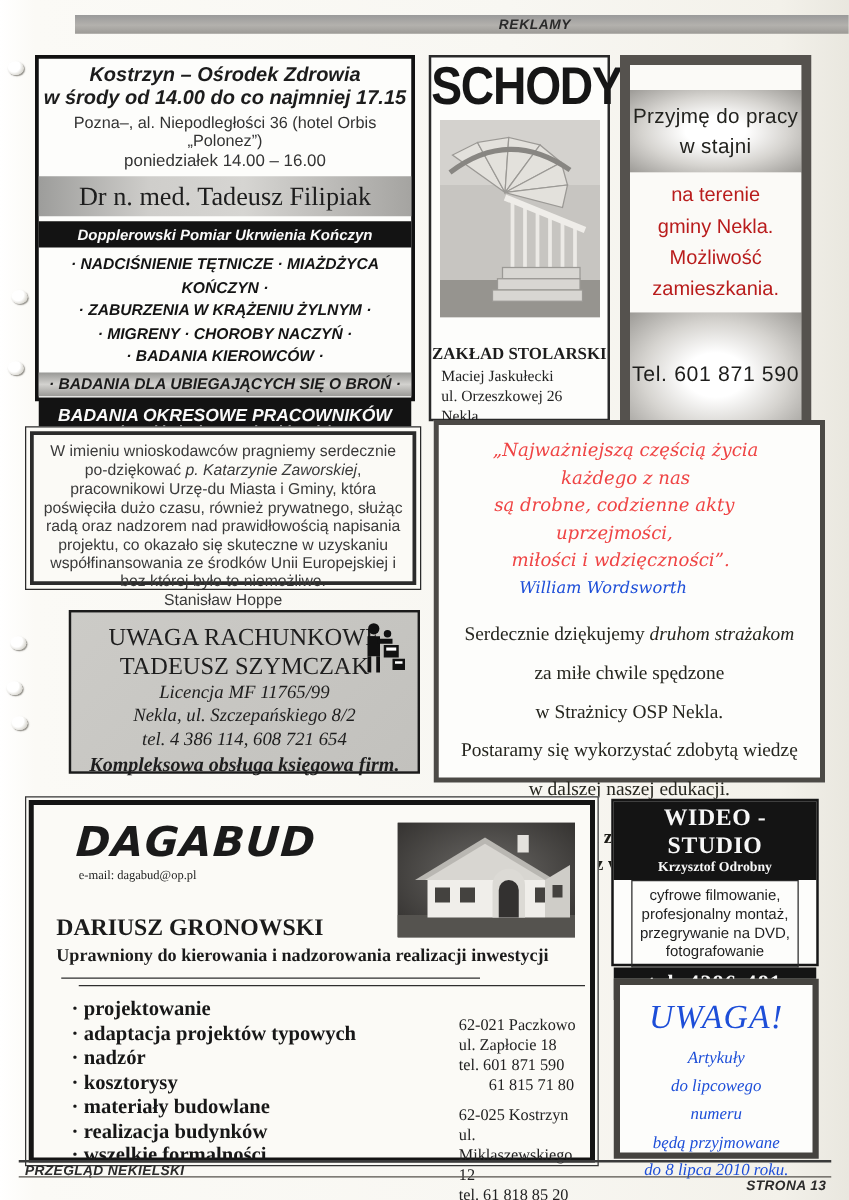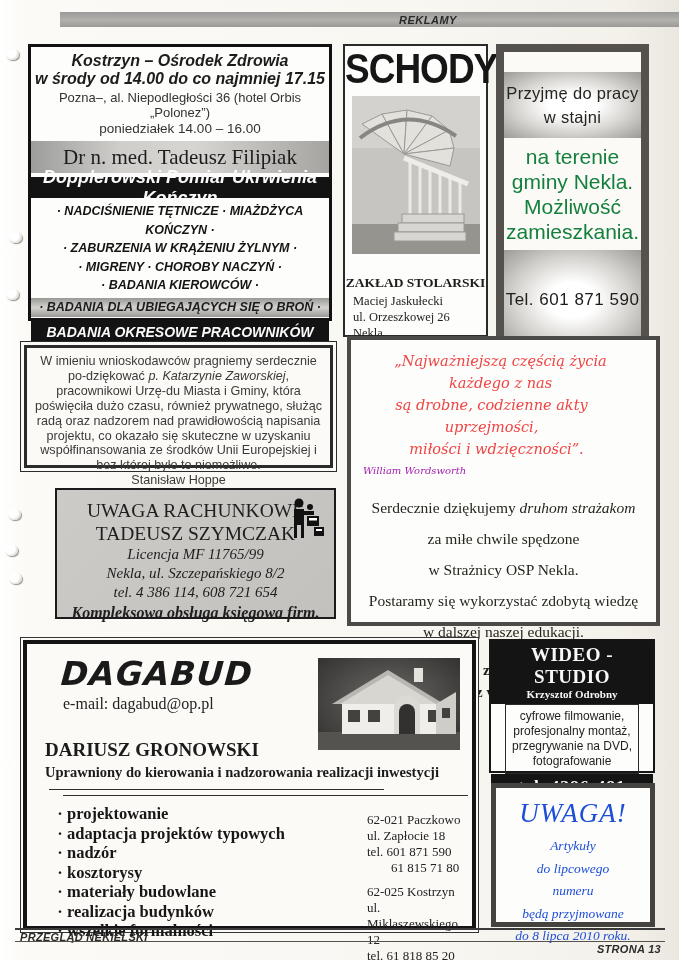--- a/index.html
+++ b/index.html
@@ -21,21 +21,21 @@
   
   .kostrzyn{left:28px;top:44px;width:304px;height:277px;border:3px solid #111;text-align:center;}
   .k-t1{font-weight:bold;font-style:italic;font-size:16px;margin-top:5px;}
   .k-t2{font-weight:bold;font-style:italic;font-size:16px;}
   .k-a1{font-size:13px;margin-top:2px;color:#333;}
   .k-a2{font-size:13.5px;color:#333;margin-top:1px;}
   .k-doctor{margin-top:5px;height:32px;background:linear-gradient(90deg,#9d9d9b,#cfcecb 30%,#d6d5d2 55%,#a5a4a1);
             font-family:"Liberation Serif",serif;font-size:21px;color:#1d1d1d;
             display:flex;align-items:center;justify-content:center;}
   .k-band{margin-top:4px;height:21px;background:#131313;color:#fafafa;font-weight:bold;font-style:italic;
-          font-size:18px;display:flex;align-items:center;justify-content:center;}
+          font-size:12px;display:flex;align-items:center;justify-content:center;}
   .k-serv{font-weight:bold;font-style:italic;font-size:12.5px;line-height:18.5px;margin-top:4px;color:#141414;}
   .k-gun{margin-top:3px;height:19px;background:linear-gradient(180deg,#989895,#d3d2cf 50%,#9a9996);
          font-weight:bold;font-style:italic;font-size:12.5px;color:#1c1c1c;
          display:flex;align-items:center;justify-content:center;}
   .k-black2{margin-top:3px;height:36px;background:#131313;color:#fafafa;display:flex;flex-direction:column;
             align-items:center;justify-content:center;}
   .k-black2 .l1{font-weight:bold;font-style:italic;font-size:14px;}
   .k-black2 .l2{font-weight:bold;font-style:italic;font-size:11.5px;}
   .k-phone{font-family:"Liberation Serif",serif;font-size:14.5px;margin-top:5px;color:#222;}
   
@@ -48,48 +48,48 @@
   
   .stajnia{left:496px;top:44px;width:153px;height:314px;border:8px solid #55524e;background:#e9e7e2;
            display:flex;flex-direction:column;}
   .st-white{background:#fbfaf7;height:20px;}
   .st-grad{background:radial-gradient(ellipse at 50% 50%,#ffffff 25%,#d6d4d0 60%,#8e8c88 110%);
            display:flex;flex-direction:column;align-items:center;justify-content:center;}
   .st-grad.top{height:66px;}
   .st-grad.bottom{flex:1;}
   .st-l{font-size:16.5px;color:#23231f;letter-spacing:.3px;line-height:24px;font-family:"Liberation Sans",sans-serif;}
   .st-mid{background:#fbfaf7;height:112px;display:flex;flex-direction:column;align-items:center;justify-content:center;}
-  .st-m{font-size:21px;color:#15803d;line-height:25px;}
+  .st-m{font-size:16px;color:#b91c1c;line-height:25px;}
   .st-phone{font-size:17px;color:#1d1d1b;letter-spacing:.5px;}
   
   .testimonial{left:20px;top:341px;width:317px;height:131px;border:1px solid #2b2b2b;padding:3px;background:#fbfaf6;}
   .testimonial-inner{border:3px solid #2b2b2b;height:100%;box-sizing:border-box;padding:6px 8px 0 8px;
                      text-align:center;font-size:12.6px;line-height:14.9px;color:#3a3a3a;}
   
   .quotebox{left:347px;top:336px;width:313px;height:290px;border:4px solid #4c4a46;padding:10px 12px 0 12px;}
   .q-script{font-family:"DejaVu Serif",serif;font-style:italic;font-size:14.5px;color:#ef4444;
             text-align:center;line-height:22px;padding-right:6px;}
-  .q-author{font-family:"DejaVu Serif",serif;font-style:italic;font-size:10px;color:#a21caf;
-            text-align:left;padding-right:42px;line-height:22px;}
+  .q-author{font-family:"DejaVu Serif",serif;font-style:italic;font-size:13px;color:#1d4ed8;
+            text-align:center;padding-right:42px;line-height:22px;}
   .q-body{font-family:"Liberation Serif",serif;font-size:15.5px;color:#26261f;text-align:center;line-height:31px;margin-top:10px;}
   .q-sign{font-family:"Liberation Serif",serif;font-weight:bold;font-size:15.5px;color:#1d1d18;text-align:center;line-height:22px;margin-top:12px;}
   
   .biuro{left:55px;top:488px;width:281px;height:131px;border:2px solid #1b1b1b;
          background:linear-gradient(135deg,#cccbc7,#c2c1bd);text-align:center;
          font-family:"Liberation Serif",serif;color:#1e1e1e;}
   .b-l12{font-size:19.5px;line-height:23px;}
   .b-it{font-style:italic;font-size:15px;line-height:19px;}
   .b-bold{font-style:italic;font-weight:bold;font-size:16px;margin-top:2px;}
   .b-icon{position:absolute;right:8px;top:8px;}
   
   .dagabud{left:20px;top:637px;width:459px;height:296px;border:1px solid #333;padding:2px;background:#fbfaf6;}
   .dag-inner{border:4px solid #141414;height:100%;box-sizing:border-box;position:relative;padding:10px 0 0 18px;}
   .d-logo{font-weight:bold;font-style:italic;font-size:33px;letter-spacing:1px;color:#1a1a1a;
           font-family:"DejaVu Sans",sans-serif;margin-left:16px;transform:skewX(-4deg);}
-  .d-email{font-family:"Liberation Serif",serif;font-size:16px;margin:2px 0 0 18px;color:#222;}
+  .d-email{font-family:"Liberation Serif",serif;font-size:10px;margin:2px 0 0 18px;color:#222;}
   .d-photo{position:absolute;right:12px;top:14px;}
   .d-owner{font-family:"Liberation Serif",serif;font-weight:bold;font-size:19px;margin-top:26px;color:#1b1b1b;}
   .d-sub{font-family:"Liberation Serif",serif;font-weight:bold;font-size:14.5px;margin-top:3px;color:#1b1b1b;}
   .d-rule1{width:335px;border-top:1.5px solid #2e2e2e;margin-top:8px;margin-left:4px;}
   .d-rule2{width:405px;border-top:1.5px solid #2e2e2e;margin-top:5px;margin-left:18px;}
   .d-list{margin:8px 0 0 8px;font-family:"Liberation Serif",serif;font-weight:bold;font-size:16.5px;line-height:19.5px;color:#171717;}
   .d-list .li{display:flex;align-items:baseline;}
   .d-list .dot{width:14px;text-align:center;font-weight:bold;}
   .d-addr{position:absolute;left:340px;font-family:"Liberation Serif",serif;font-size:13px;line-height:16px;color:#222;}
   .d-addr .indent{padding-left:24px;}

